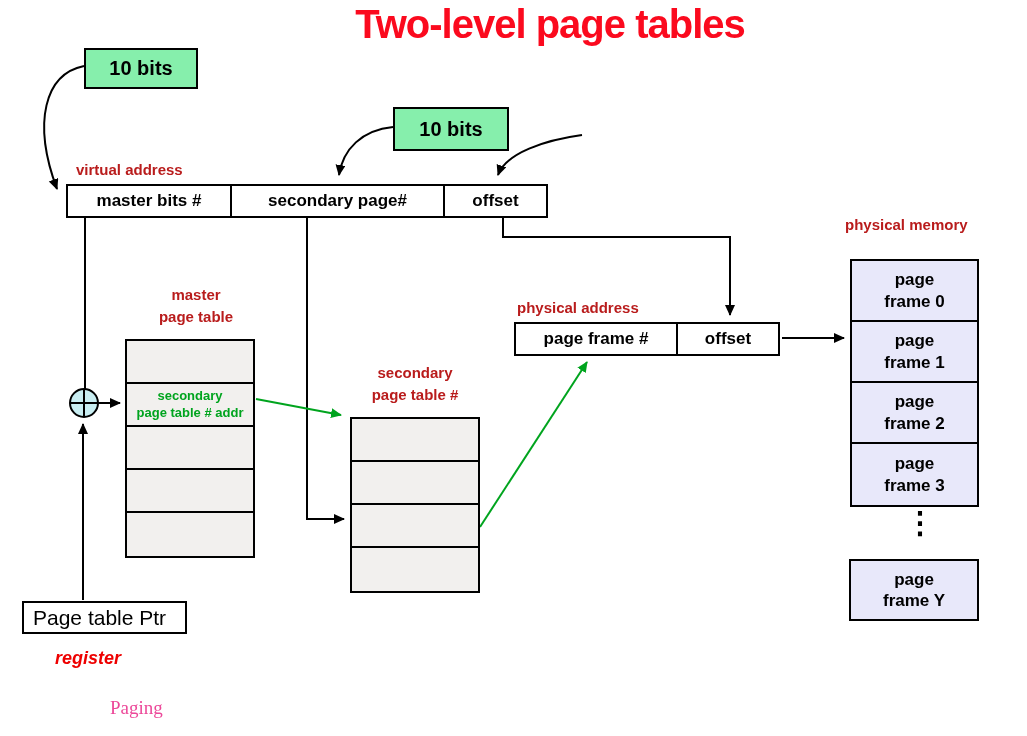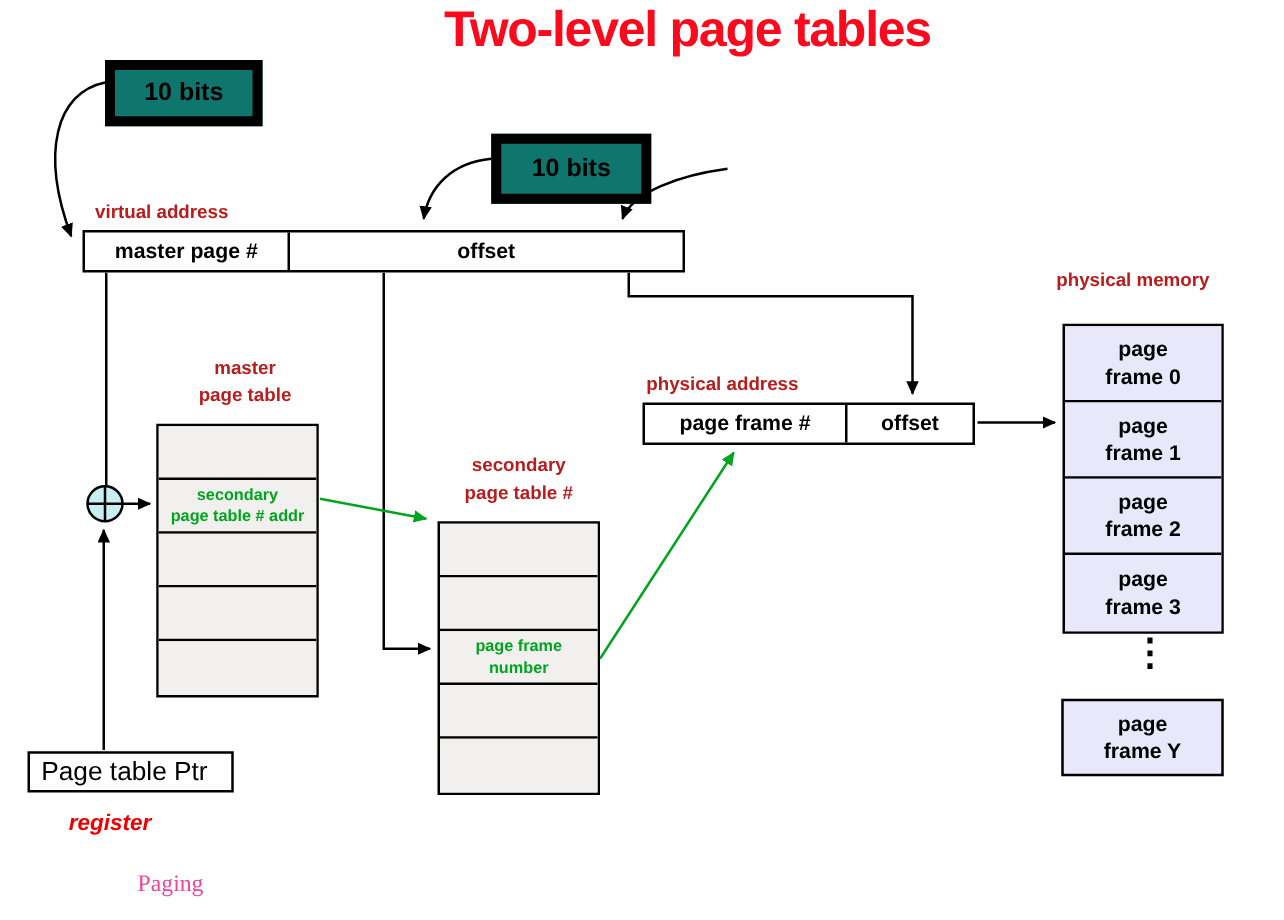--- a/index.html
+++ b/index.html
@@ -7,21 +7,21 @@
     position:relative;width:1027px;height:736px;background:#ffffff;
     font-family:"Liberation Sans",sans-serif;overflow:hidden;padding-left:12px;
   }
   #wires{position:absolute;left:0;top:0;width:1027px;height:736px;z-index:0;}
   .abs{position:absolute;z-index:1;}
   .title{
     left:250px;top:2px;width:600px;text-align:center;
     font-size:40px;font-weight:bold;letter-spacing:-1px;
   }
   .bits-box{
-    background:#0f766e;border:8px solid #000000;text-align:center;
+    background:#86efac;border:2px solid #000000;text-align:center;
     font-weight:bold;font-size:20px;display:flex;align-items:center;justify-content:center;
   }
   .small-label{font-weight:bold;font-size:15px;color:#b91c1c;white-space:pre-line;line-height:1.45;}
   .addr-box{display:flex;border:2px solid #000;background:#fff;box-sizing:border-box;}
   .addr-cell{
     display:flex;align-items:center;justify-content:center;
     font-weight:bold;font-size:17px;box-sizing:border-box;height:100%;
   }
   .addr-cell + .addr-cell{border-left:2px solid #000;}
   .vtable{border:2px solid #000;box-sizing:border-box;}
@@ -86,42 +86,41 @@
     </g>
   </svg>
 
   <div class="abs title" style="color:#fb0a1e;">Two-level page tables</div>
 
   <div class="abs bits-box" style="left:84px;top:48px;width:110px;height:37px;">10 bits</div>
   <div class="abs bits-box" style="left:393px;top:107px;width:112px;height:40px;">10 bits</div>
 
   <div class="abs small-label" style="left:76px;top:159px;">virtual address</div>
   <div class="abs addr-box" style="left:66px;top:184px;width:482px;height:34px;">
-    <div class="addr-cell" style="width:162px;">master page #</div>
+    <div class="addr-cell" style="width:162px;">master bits #</div>
+    <div class="addr-cell" style="width:213px;">secondary page#</div>
     <div class="addr-cell" style="flex:1;">offset</div>
   </div>
 
   <div class="abs small-label" style="left:136px;top:284px;width:120px;text-align:center;">master
 page table</div>
   <div class="abs vtable gray" style="left:125px;top:339px;width:130px;">
     <div class="trow"></div>
     <div class="trow green-text" style="color:#00a41e;">secondary
 page table # addr</div>
     <div class="trow"></div>
     <div class="trow"></div>
     <div class="trow"></div>
   </div>
 
   <div class="abs small-label" style="left:355px;top:362px;width:120px;text-align:center;">secondary
 page table #</div>
   <div class="abs vtable gray" style="left:350px;top:417px;width:130px;">
     <div class="trow"></div>
     <div class="trow"></div>
-    <div class="trow green-text" style="color:#00a41e;">page frame
-number</div>
     <div class="trow"></div>
     <div class="trow"></div>
   </div>
 
   <div class="abs small-label" style="left:517px;top:297px;">physical address</div>
   <div class="abs addr-box" style="left:514px;top:322px;width:266px;height:34px;align-items:flex-end;">
     <div class="addr-cell" style="width:160px;">page frame #</div>
     <div class="addr-cell" style="flex:1;">offset</div>
   </div>
 

